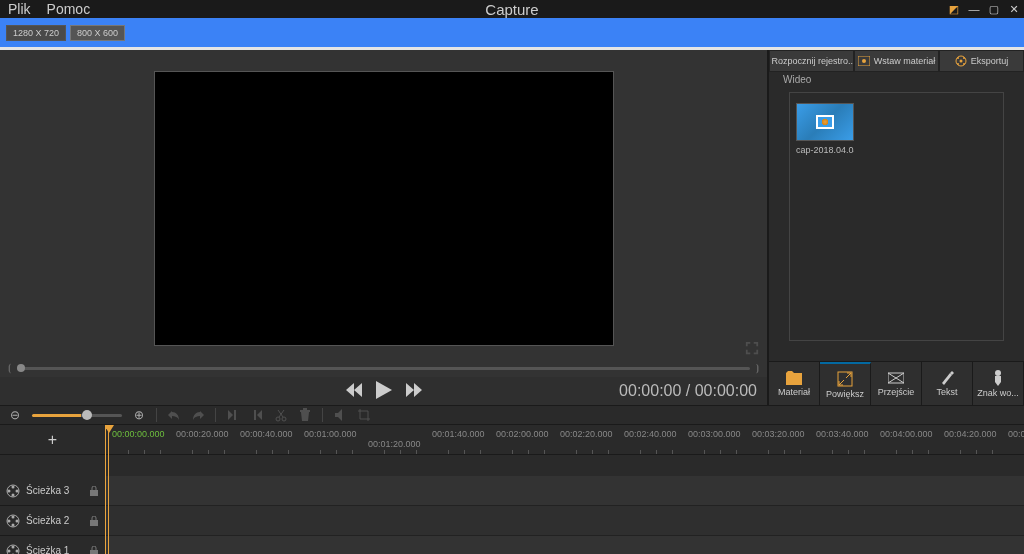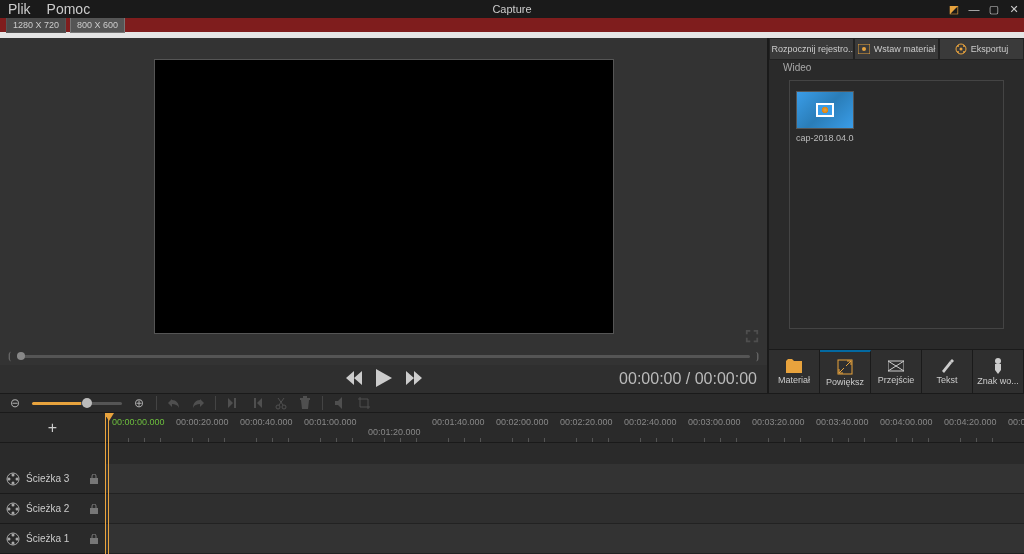--- a/index.html
+++ b/index.html
@@ -2,27 +2,27 @@
 <html><head>
 <meta charset="utf-8">
 <style>
 * { margin:0; padding:0; box-sizing:border-box; font-family:Arial,sans-serif; user-select:none; }
 body { background:#2a2a2a; width:1024px; height:554px; overflow:hidden; color:#ccc; font-size:11px; }
 
 
 .titlebar { height:18px; background:#1a1a1a; display:flex; align-items:center; position:relative; }
 .menu-left { display:flex; gap:16px; padding-left:8px; }
 .menu-item { color:#ccc; font-size:14px; cursor:pointer; }
-.title-center { position:absolute; left:50%; transform:translateX(-50%); color:#ccc; font-size:11px; }
+.title-center { position:absolute; left:50%; transform:translateX(-50%); color:#ccc; font-size:15px; }
 .win-controls { position:absolute; right:4px; display:flex; gap:8px; align-items:center; }
 .win-btn { width:12px; height:12px; color:#ccc; font-size:11px; display:flex; align-items:center; justify-content:center; cursor:pointer; }
 .win-btn.orange { color:#e8a33d; }
 
 
-.res-bar { height:20px; background:#7f1d1d; display:flex; align-items:center; padding-left:6px; gap:4px; border-bottom:6px solid #e5e5e5; }
+.res-bar { height:32px; background:#3b82f6; display:flex; align-items:center; padding-left:6px; gap:4px; border-bottom:3px solid #e5e5e5; }
 .res-btn { background:#4a4a4a; border:1px solid #555; color:#ccc; font-size:9px; padding:2px 6px; cursor:pointer; }
 .res-btn.active { background:#555; border:1px solid #777; }
 
 
 .main-row { display:flex; height:355px; }
 .preview-pane { flex:1; background:#333; display:flex; flex-direction:column; border-right:1px solid #1a1a1a; }
 .preview-area { flex:1; display:flex; align-items:center; justify-content:center; position:relative; }
 .preview-black { width:460px; height:275px; background:#000; border:1px solid #555; margin-top:8px; }
 .fullscreen-icon { position:absolute; right:8px; bottom:4px; width:14px; height:14px; opacity:.4; }
 .scrub-row { height:18px; display:flex; align-items:center; padding:0 8px; gap:6px; }

